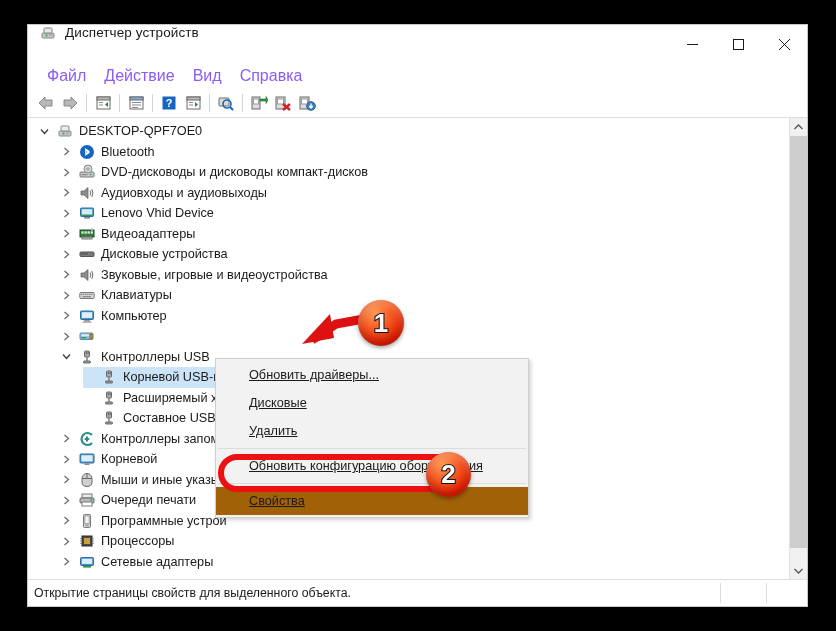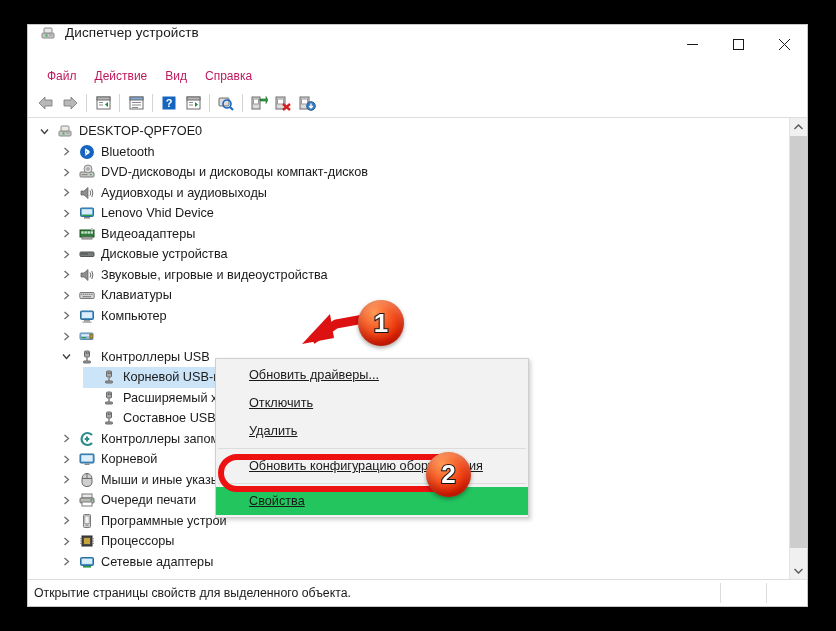--- a/index.html
+++ b/index.html
@@ -25,21 +25,21 @@
   .cap-btn{
     width:46px;height:38px;display:flex;align-items:center;justify-content:center;
     font-size:13px;color:#1a1a1a;
   }
   
   .menubar{
     height:26px;flex:0 0 26px;display:flex;align-items:center;padding-left:11px;
     background:#ffffff;
   }
   .menu-item{
-    font-size:12px;color:#be185d;padding:3px 8px;margin-right:2px;cursor:default;
+    font-size:16px;color:#8b5cf6;padding:3px 8px;margin-right:2px;cursor:default;
   }
   
   .toolbar{
     height:28px;flex:0 0 28px;display:flex;align-items:center;padding-left:6px;
     background:#ffffff;border-bottom:1px solid #dedede;
   }
   .tb-btn{width:24px;height:24px;display:flex;align-items:center;justify-content:center;position:relative;}
   .tb-sep{width:1px;height:18px;background:#d4d4d4;margin:0 4px;}
   
   .tree-pane{
@@ -85,21 +85,21 @@
   
   .ctxmenu{
     position:absolute;left:215px;top:358px;width:312px;
     background:#f2f2f2;border:1px solid #cfcfcf;box-shadow:2px 2px 4px rgba(0,0,0,.18);
     padding:2px 0;z-index:40;
   }
   .ctx-item{
     height:28px;display:flex;align-items:center;padding-left:33px;
     font-size:12.7px;color:#1a1a1a;white-space:nowrap;text-decoration:underline;
   }
-  .ctx-item.hi{background:#22c55e;}
+  .ctx-item.hi{background:#a16207;}
   .ctx-sep{height:1px;background:#dcdcdc;margin:3px 2px;}
   
   .anno{position:absolute;z-index:60;pointer-events:none;}
   .badge{
     position:absolute;border-radius:50%;display:flex;align-items:center;justify-content:center;
     font-family:"Liberation Sans",sans-serif;font-weight:bold;
     background:radial-gradient(circle at 36% 28%, #ff9a55 0%, #f4511e 42%, #e02000 72%, #b71c00 100%);
     box-shadow:0 2px 4px rgba(0,0,0,.35), inset 0 -4px 8px rgba(120,0,0,.45), inset 0 4px 7px rgba(255,190,150,.55);
     z-index:70;
   }
@@ -557,21 +557,21 @@
 
   <div class="statusbar">
     <div class="status-text">Открытие страницы свойств для выделенного объекта.</div>
     <div class="status-div" style="left:692px;"></div>
     <div class="status-div" style="left:738px;"></div>
   </div>
 </div>
 
 <div class="ctxmenu" id="ctxmenu">
     <div class="ctx-item">Обновить драйверы...</div>
-    <div class="ctx-item">Отключить</div>
+    <div class="ctx-item">Дисковые</div>
     <div class="ctx-item">Удалить</div>
     <div class="ctx-sep"></div>
     <div class="ctx-item">Обновить конфигурацию оборудования</div>
     <div class="ctx-sep"></div>
     <div class="ctx-item hi">Свойства</div>
   </div>
 
 <svg class="anno" style="left:300px;top:300px;" width="90" height="50" viewBox="0 0 90 50">
   <path d="M12 40 L36 24 L80 16" stroke="#dd1111" stroke-width="9" fill="none" stroke-linecap="butt"></path>
   <path d="M2 44 L30 14 L34 38 Z" fill="#dd1111"></path>

